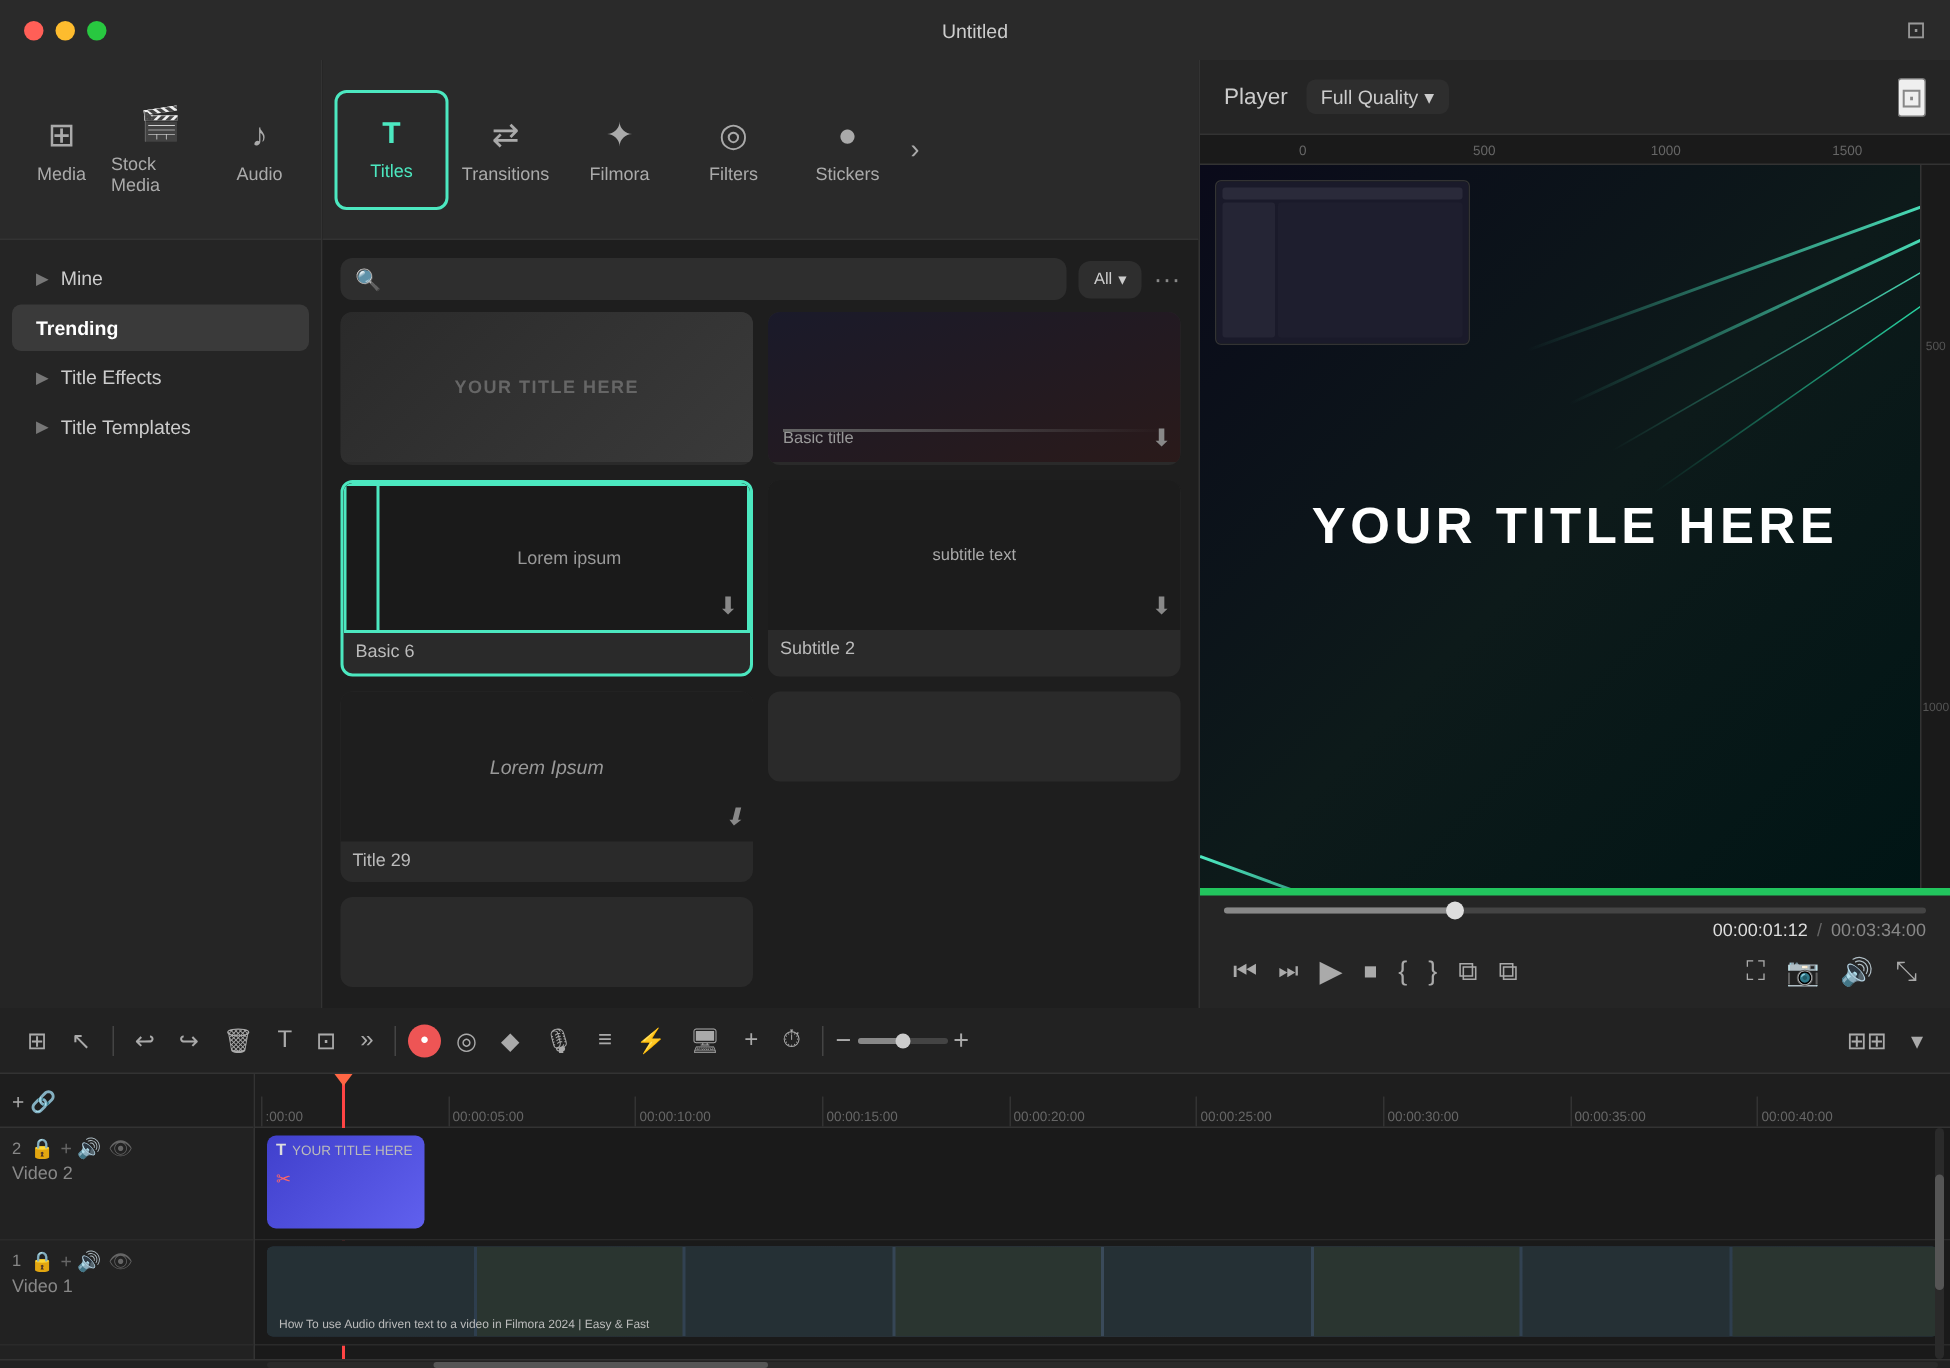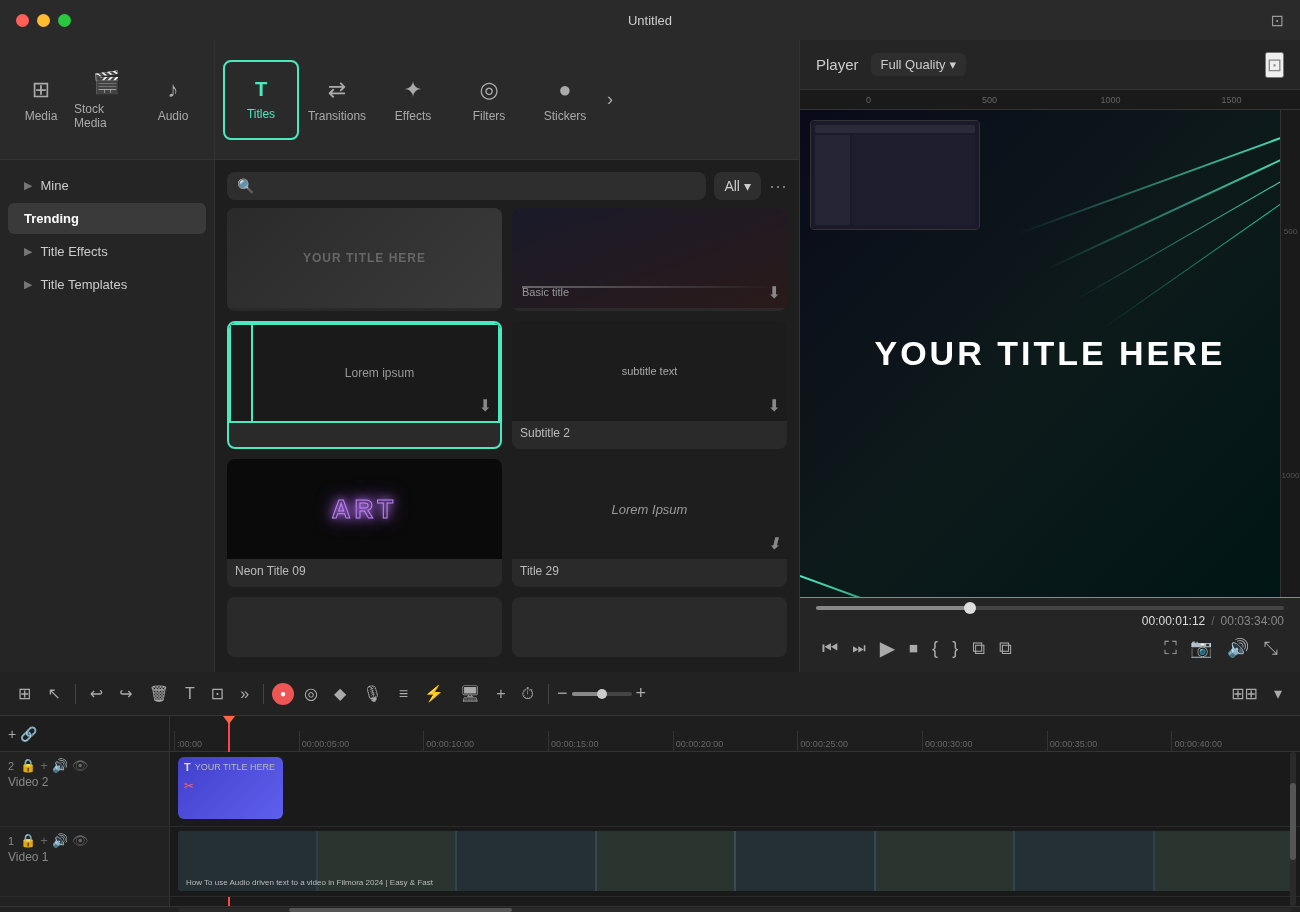--- a/index.html
+++ b/index.html
@@ -169,21 +169,21 @@
       flex: 1;
     }
     .search-icon { color: #888; font-size: 14px; }
     .filter-btn {
       display: flex;
       align-items: center;
       gap: 4px;
       background: #2e2e2e;
       border: none;
       color: #ccc;
-      font-size: 14px;
+      font-size: 11px;
       border-radius: 8px;
       padding: 6px 10px;
       cursor: pointer;
     }
     .more-btn {
       background: transparent;
       border: none;
       color: #888;
       font-size: 18px;
       cursor: pointer;
@@ -470,21 +470,21 @@
       align-items: center;
       justify-content: space-around;
       font-size: 8px;
       color: #555;
     }
 
     
     .playback-controls {
       padding: 8px 16px;
       background: #252525;
-      border-top: 1px solid #22c55e;
+      border-top: 5px solid #22c55e;
     }
     .progress-bar {
       width: 100%;
       height: 4px;
       background: #444;
       border-radius: 2px;
       position: relative;
       cursor: pointer;
     }
     .progress-fill {
@@ -903,21 +903,21 @@
       <div class="toolbar-item active">
         <span class="icon-wrap" style="font-size:20px; font-weight: bold;">T</span>
         <span class="label">Titles</span>
       </div>
       <div class="toolbar-item">
         <span class="icon-wrap">⇄</span>
         <span class="label">Transitions</span>
       </div>
       <div class="toolbar-item">
         <span class="icon-wrap">✦</span>
-        <span class="label">Effects</span>
+        <span class="label">Filmora</span>
       </div>
       <div class="toolbar-item">
         <span class="icon-wrap">◎</span>
         <span class="label">Filters</span>
       </div>
       <div class="toolbar-item">
         <span class="icon-wrap">●</span>
         <span class="label">Stickers</span>
       </div>
       <span class="toolbar-arrow">›</span>
@@ -951,36 +951,31 @@
           <span class="download-icon">⬇</span>
         </div>
       </div>
 
       <div class="title-card title-card-selected" style="border:2px solid #4ce8c0;">
         <div class="title-thumb basic6-thumb">
           <div class="basic6-line"></div>
           <span class="basic6-lorem">Lorem ipsum</span>
           <span class="download-icon">⬇</span>
         </div>
+        <div class="title-name">Basic 6</div>
       </div>
 
       <div class="title-card">
         <div class="title-thumb light-text">
           <span class="subtitle-text">subtitle text</span>
           <span class="download-icon">⬇</span>
         </div>
         <div class="title-name">Subtitle 2</div>
       </div>
 
-      <div class="title-card">
-        <div class="title-thumb neon-thumb">
-          <span class="neon-text">ART</span>
-        </div>
-        <div class="title-name">Neon Title 09</div>
-      </div>
 
       <div class="title-card">
         <div class="title-thumb plain-thumb">
           <span class="lorem-text">Lorem Ipsum</span>
           <span class="download-icon">⬇</span>
         </div>
         <div class="title-name">Title 29</div>
       </div>
 
       <div class="partial-card"></div>

